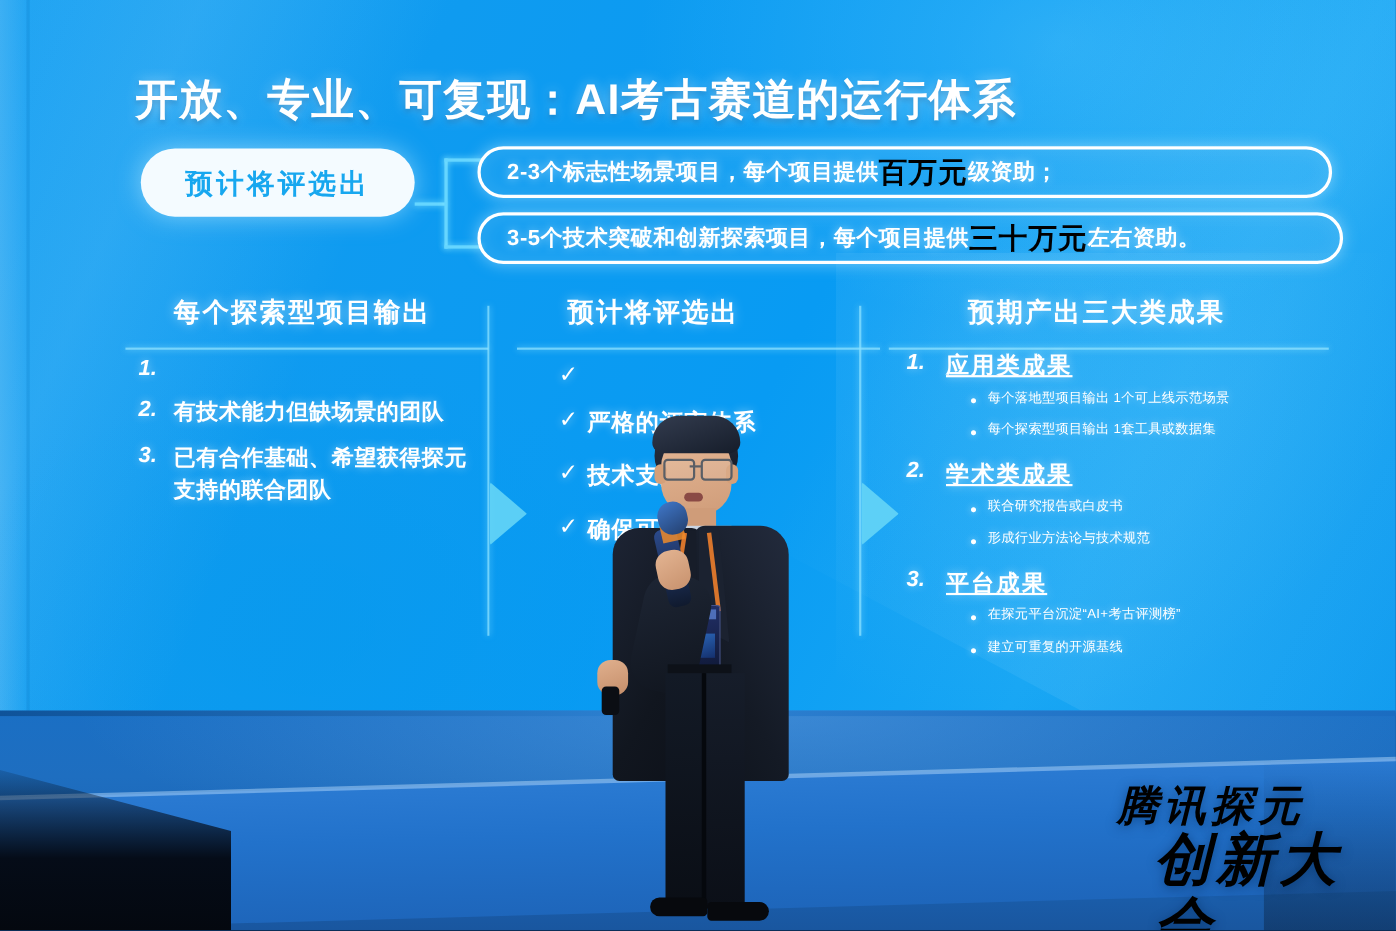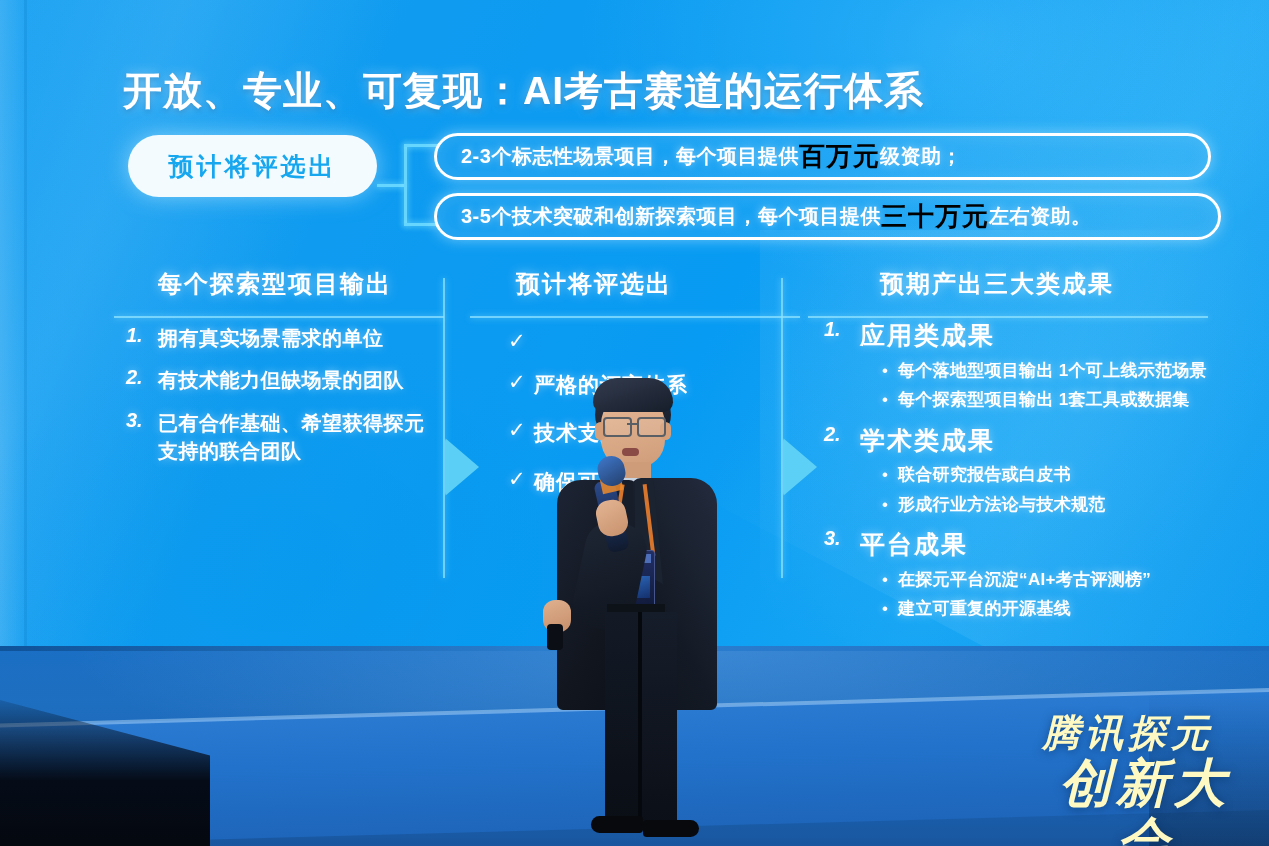--- a/index.html
+++ b/index.html
@@ -118,26 +118,26 @@
   .ck-item{display:flex;align-items:flex-start;margin-top:20px;color:#fff;}
   .ck{width:26px;flex:none;font-size:21px;font-weight:bold;line-height:1;
       text-shadow:0 0 9px rgba(255,255,255,.6);}
   .ck-txt{font-size:21px;font-weight:bold;letter-spacing:1px;line-height:1.35;
           text-shadow:0 0 9px rgba(255,255,255,.45);white-space:nowrap;}
   #col-2 .list{margin-top:30px;margin-left:26px;}
 
   #col-3 .list{margin-top:18px;}
   #col-3 .ol-item{margin-top:10px;}
   #col-3 .ol-num{width:36px;margin-left:4px;}
-  #col-3 .ol-txt{font-size:25px;letter-spacing:2px;}
+  #col-3 .ol-txt{font-size:21px;letter-spacing:2px;text-decoration:underline;}
   .sub{margin:4px 0 10px 62px;}
   .sub-item{display:flex;align-items:flex-start;margin-top:4px;color:#fff;}
   .dot{width:16px;flex:none;font-size:17px;line-height:1.5;
        text-shadow:0 0 7px rgba(255,255,255,.6);}
-  .sub-txt{font-size:17px;font-weight:bold;letter-spacing:.3px;line-height:1.5;
+  .sub-txt{font-size:12px;font-weight:normal;letter-spacing:.3px;line-height:1.5;
            text-shadow:0 0 8px rgba(255,255,255,.45);white-space:nowrap;}
 
   
   #floor{
     position:absolute;left:0;top:646px;width:1269px;height:200px;
     background:
       radial-gradient(ellipse 900px 200px at 55% 0%, rgba(120,185,245,.35), rgba(120,185,245,0) 70%),
       linear-gradient(180deg,#1a6fc4 0%,#1e6ec0 30%,#1b63b3 70%,#19569f 100%);
   }
   #floor-edge{
@@ -218,22 +218,23 @@
   #sp-shoe-l{left:72px;top:444px;width:52px;height:17px;border-radius:9px 4px 4px 9px;background:#07090d;}
   #sp-shoe-r{left:124px;top:448px;width:56px;height:17px;border-radius:4px 9px 9px 4px;background:#07090d;}
   
   #sp-hand2{left:24px;top:228px;width:28px;height:32px;border-radius:12px;
             background:linear-gradient(160deg,#e0b08e,#c58e6a);}
   #sp-clicker{left:28px;top:252px;width:16px;height:26px;border-radius:4px;background:#0b0e14;}
 
   
   #watermark{
     position:absolute;right:28px;bottom:26px;width:226px;height:106px;
-    color:#fef9c3;text-align:center;
+    color:#000000;
     text-shadow:0 2px 10px rgba(0,40,90,.55);
+    font-family:Liberation Serif, serif;
   }
   #wm-l1{font-size:38px;font-weight:bold;letter-spacing:5px;font-style:italic;line-height:1.05;}
   #wm-l2{font-size:52px;font-weight:bold;letter-spacing:5px;font-style:italic;line-height:1.12;margin-left:34px;}
 </style>
 </head>
 <body>
 
 <div id="stage">
 
   <div id="screen">
@@ -276,21 +277,20 @@
       <div class="vrule" id="vrule-1"></div>
       <div class="vrule" id="vrule-2"></div>
       <div class="chev" id="chev-1"></div>
       <div class="chev" id="chev-2"></div>
 
       <div class="col" id="col-1">
         <div class="col-head">每个探索型项目输出</div>
         <div class="list">
           <div class="ol-item">
             <div class="ol-num">1.</div>
-            <div class="ol-txt">拥有真实场景需求的单位</div>
           </div>
           <div class="ol-item">
             <div class="ol-num">2.</div>
             <div class="ol-txt">有技术能力但缺场景的团队</div>
           </div>
           <div class="ol-item">
             <div class="ol-num">3.</div>
             <div class="ol-txt">已有合作基础、希望获得探元支持的联合团队</div>
           </div>
         </div>

